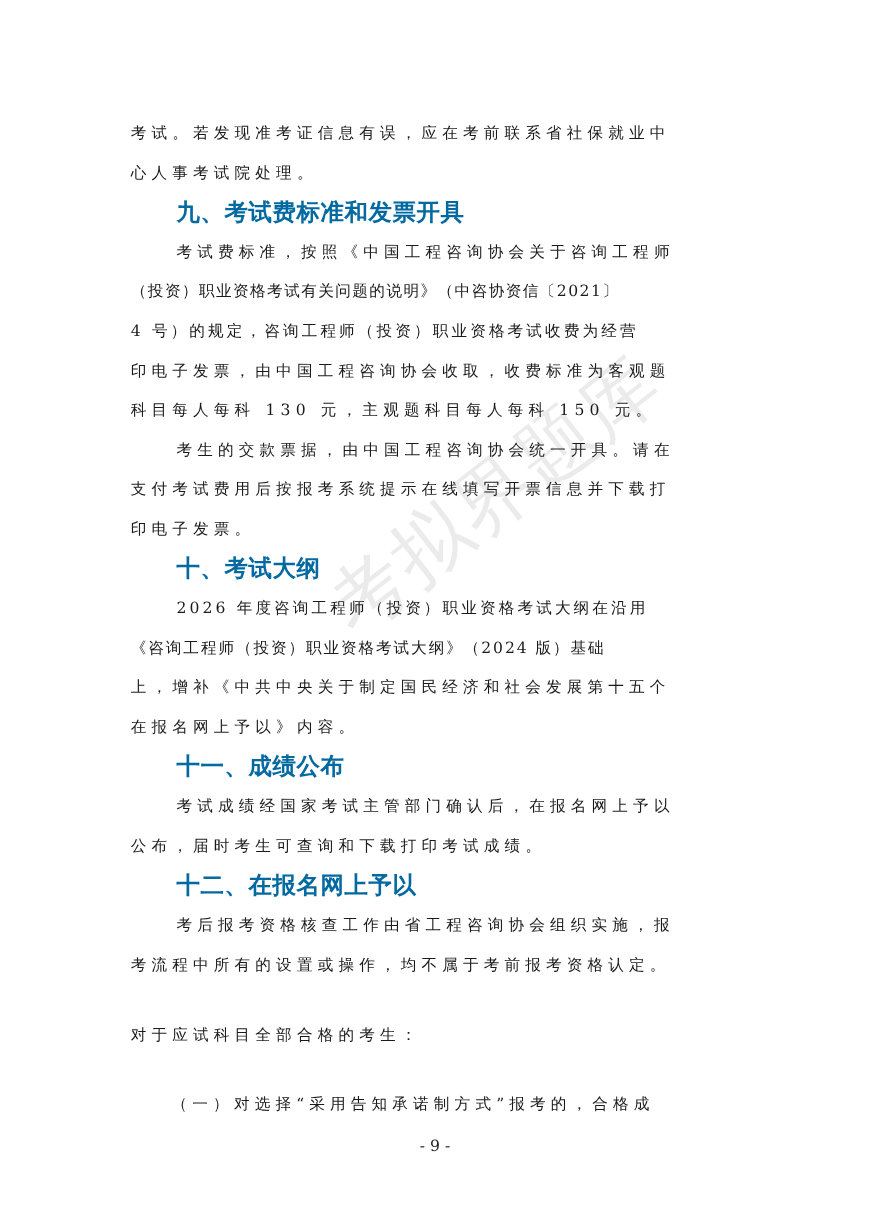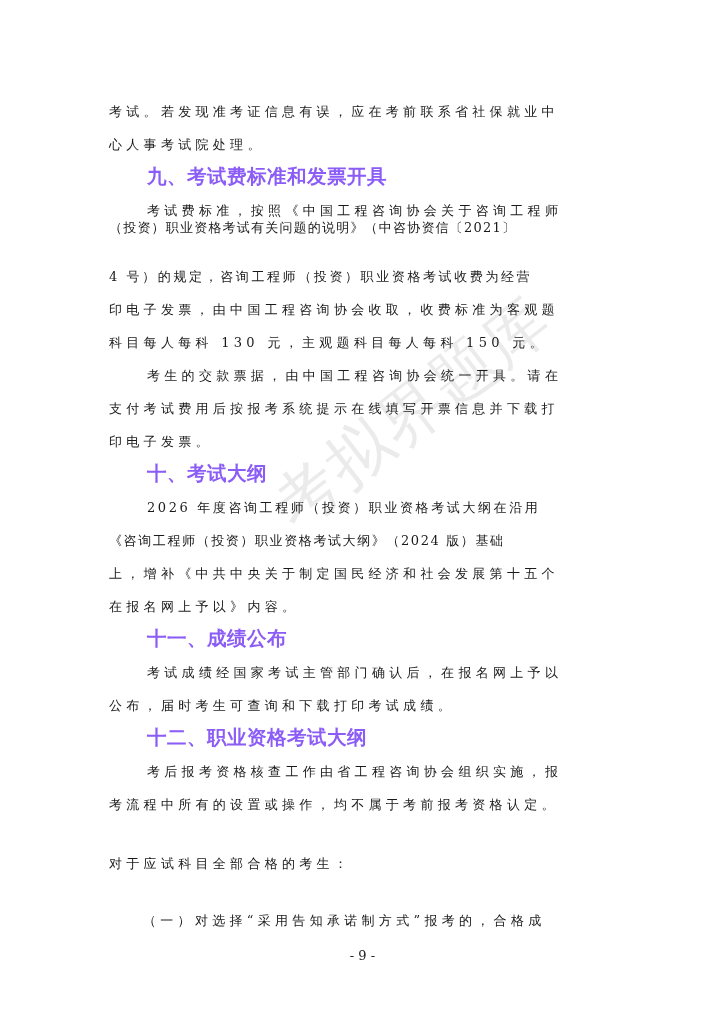--- a/index.html
+++ b/index.html
@@ -2,53 +2,53 @@
 <html><head>
 <meta charset="utf-8">
 <style>
   html, body { margin: 0; padding: 0; background: #ffffff; }
   body { width: 725px; height: 1024px; position: relative; overflow: hidden;
          font-family: "DejaVu Serif", "Liberation Serif", serif; color: #1a1a1a; }
   .page { position: absolute; left: 0; top: 0; width: 725px; height: 1024px; }
   .line { position: absolute; left: 109px; width: 508px; font-size: 13px; line-height: 24px;
           white-space: nowrap; letter-spacing: 4.3px; text-align: justify; }
   .indent { left: 147px; width: 470px; }
-  .heading { font-family: Liberation Mono, monospace; font-weight: bold;
-             letter-spacing: 0.5px; font-size: 19.5px; color: #8b5cf6; }
+  .heading { font-family: Liberation Serif, serif; font-weight: bold;
+             letter-spacing: 0.5px; font-size: 19.5px; color: #0369a1; }
   .pagenum { position: absolute; top: 948px; left: 0; width: 725px; text-align: center;
              font-size: 13px; color: #222; }
   .watermark { position: absolute; left: 255px; top: 480px; font-family: "DejaVu Sans", "Liberation Sans", sans-serif;
                font-size: 64px; color: rgba(0,0,0,0.08); transform: rotate(-38deg); transform-origin: left top;
                white-space: nowrap; letter-spacing: 2px; pointer-events: none; }
 </style>
 </head>
 <body>
 
 <div class="page">
   <div class="watermark">考拟界题库</div>
 
   <div class="line" style="top:100px">考试。若发现准考证信息有误，应在考前联系省社保就业中</div>
   <div class="line" style="top:133px">心人事考试院处理。</div>
   <div class="line indent heading" style="top:166px">九、考试费标准和发票开具</div>
   <div class="line indent" style="top:199px">考试费标准，按照《中国工程咨询协会关于咨询工程师</div>
-  <div class="line" style="top:216px; letter-spacing:1.2px">（投资）职业资格考试有关问题的说明》（中咨协资信〔2021〕</div>
+  <div class="line" style="top:232px; letter-spacing:1.2px">（投资）职业资格考试有关问题的说明》（中咨协资信〔2021〕</div>
   <div class="line" style="top:265px; letter-spacing:2.6px">4 号）的规定，咨询工程师（投资）职业资格考试收费为经营</div>
   <div class="line" style="top:298px">印电子发票，由中国工程咨询协会收取，收费标准为客观题</div>
   <div class="line" style="top:331px">科目每人每科 130 元，主观题科目每人每科 150 元。</div>
   <div class="line indent" style="top:364px">考生的交款票据，由中国工程咨询协会统一开具。请在</div>
   <div class="line" style="top:397px">支付考试费用后按报考系统提示在线填写开票信息并下载打</div>
   <div class="line" style="top:430px">印电子发票。</div>
   <div class="line indent heading" style="top:463px">十、考试大纲</div>
   <div class="line indent" style="top:496px; letter-spacing:2.6px">2026 年度咨询工程师（投资）职业资格考试大纲在沿用</div>
   <div class="line" style="top:529px; letter-spacing:1.6px">《咨询工程师（投资）职业资格考试大纲》（2024 版）基础</div>
   <div class="line" style="top:562px">上，增补《中共中央关于制定国民经济和社会发展第十五个</div>
   <div class="line" style="top:595px">在报名网上予以》内容。</div>
   <div class="line indent heading" style="top:628px">十一、成绩公布</div>
   <div class="line indent" style="top:661px">考试成绩经国家考试主管部门确认后，在报名网上予以</div>
   <div class="line" style="top:694px">公布，届时考生可查询和下载打印考试成绩。</div>
-  <div class="line indent heading" style="top:727px">十二、职业资格考试大纲</div>
+  <div class="line indent heading" style="top:727px">十二、在报名网上予以</div>
   <div class="line indent" style="top:760px">考后报考资格核查工作由省工程咨询协会组织实施，报</div>
   <div class="line" style="top:793px">考流程中所有的设置或操作，均不属于考前报考资格认定。</div>
   <div class="line" style="top:852px">对于应试科目全部合格的考生：</div>
   <div class="line indent" style="top:909px; left:143px">（一）对选择“采用告知承诺制方式”报考的，合格成</div>
 
   <div class="pagenum">- 9 -</div>
 </div>
 
 </body></html>

